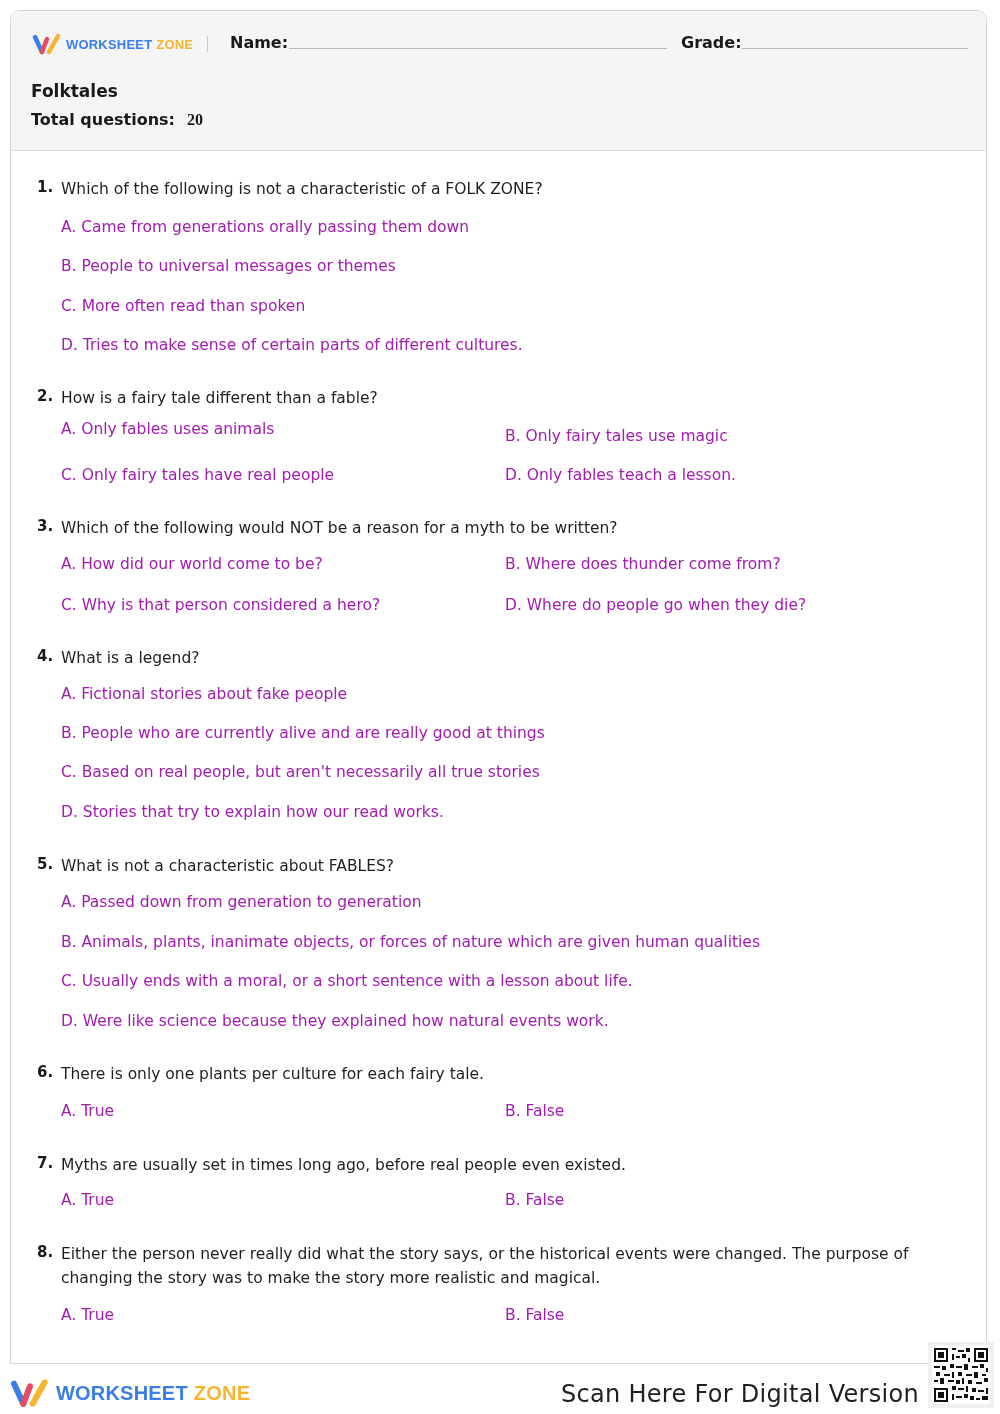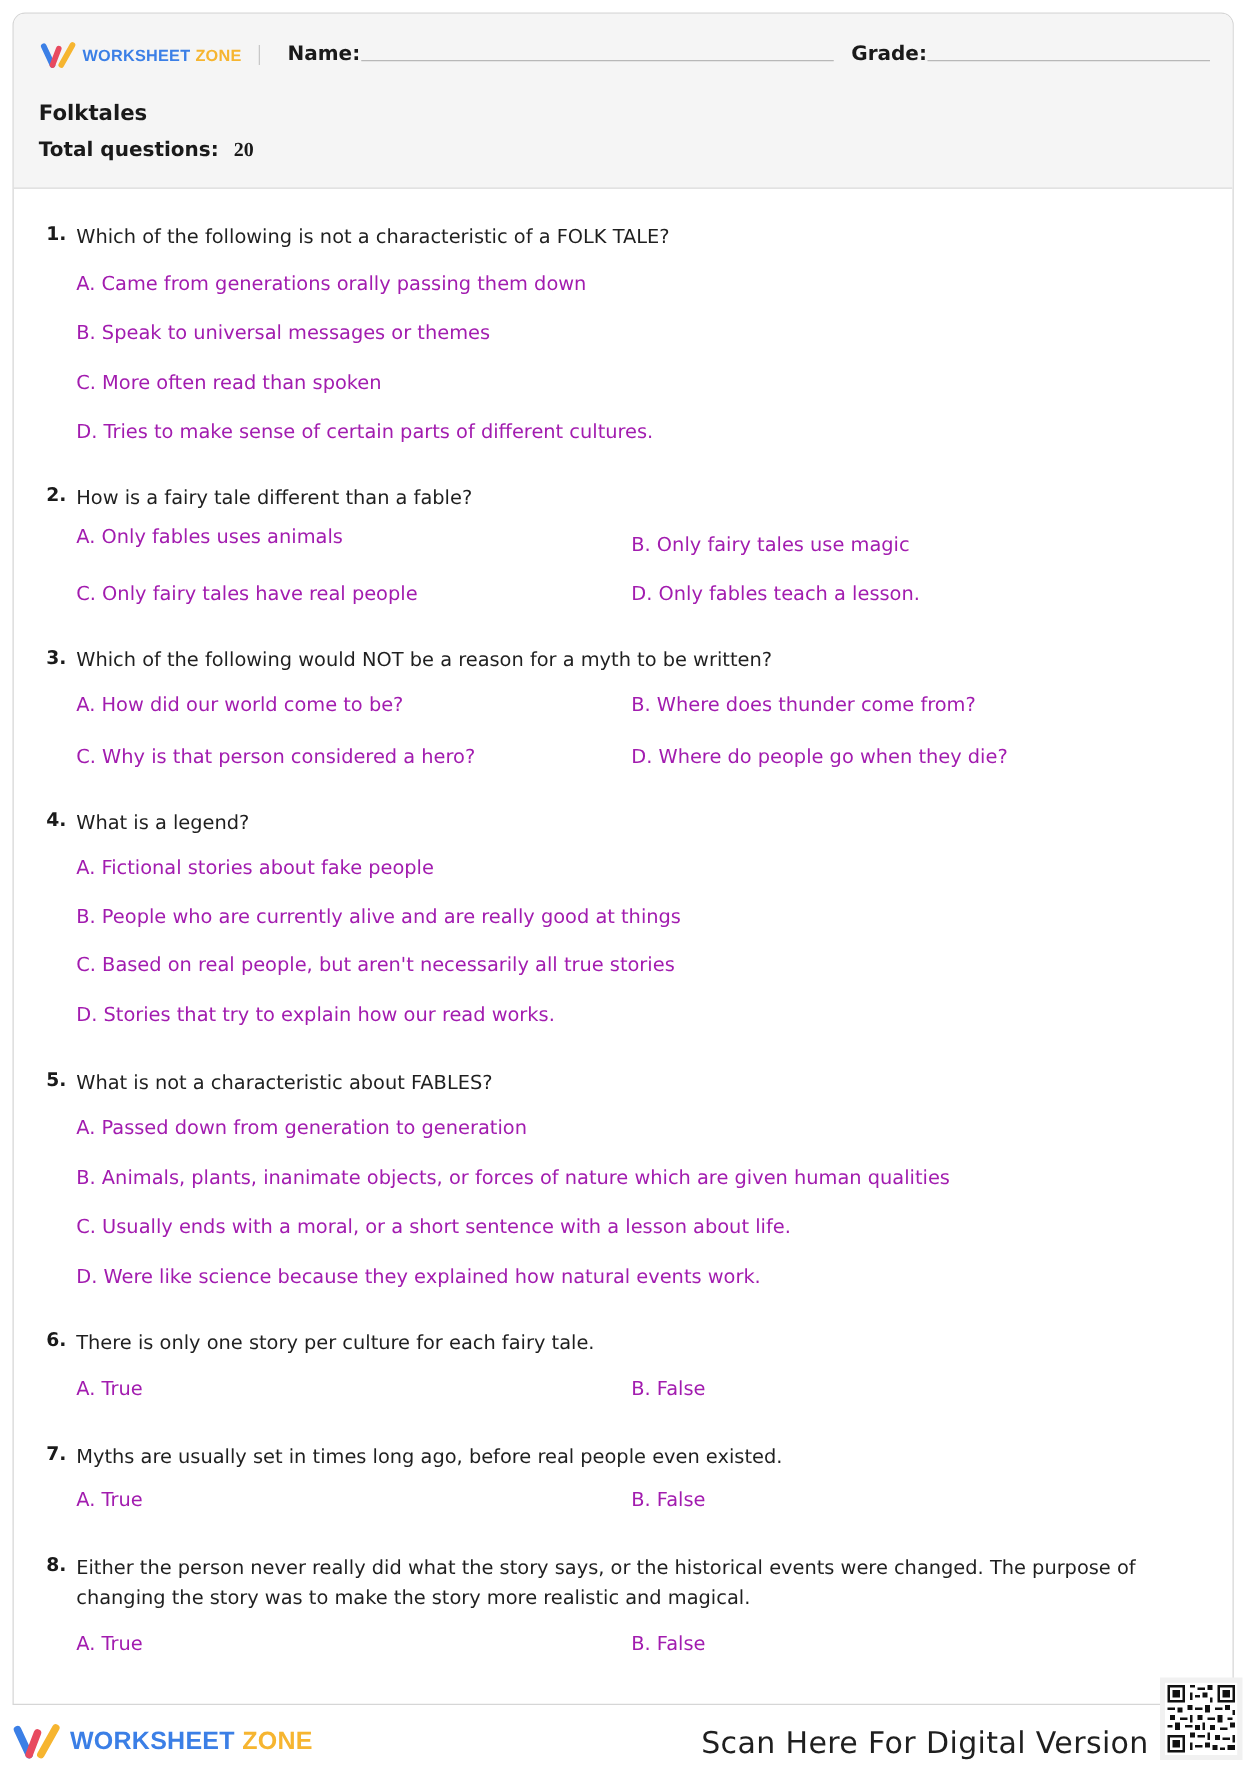--- a/index.html
+++ b/index.html
@@ -181,23 +181,23 @@
     <div class="ws-title">Folktales</div>
     <div class="ws-total">
       <span>Total questions:</span><span class="count">20</span>
     </div>
   </div>
 
   <div class="questions">
 
     <div class="q" style="top:26px">
       <span class="q-num" style="top:1px">1.</span>
-      <div class="q-text" style="top:0">Which of the following is not a characteristic of a FOLK TALE?</div>
+      <div class="q-text" style="top:0">Which of the following is not a characteristic of a FOLK ZONE?</div>
       <span class="opt col1" style="top:41px">A. Came from generations orally passing them down</span>
-      <span class="opt col1" style="top:80px">B. Speak to universal messages or themes</span>
+      <span class="opt col1" style="top:80px">B. People to universal messages or themes</span>
       <span class="opt col1" style="top:120px">C. More often read than spoken</span>
       <span class="opt col1" style="top:159px">D. Tries to make sense of certain parts of different cultures.</span>
     </div>
 
     <div class="q" style="top:235px">
       <span class="q-num" style="top:1px">2.</span>
       <div class="q-text" style="top:0">How is a fairy tale different than a fable?</div>
       <span class="opt col1" style="top:34px">A. Only fables uses animals</span>
       <span class="opt col2" style="top:41px">B. Only fairy tales use magic</span>
       <span class="opt col1" style="top:80px">C. Only fairy tales have real people</span>
@@ -226,21 +226,21 @@
       <span class="q-num" style="top:1px">5.</span>
       <div class="q-text" style="top:0">What is not a characteristic about FABLES?</div>
       <span class="opt col1" style="top:39px">A. Passed down from generation to generation</span>
       <span class="opt col1" style="top:79px">B. Animals, plants, inanimate objects, or forces of nature which are given human qualities</span>
       <span class="opt col1" style="top:118px">C. Usually ends with a moral, or a short sentence with a lesson about life.</span>
       <span class="opt col1" style="top:158px">D. Were like science because they explained how natural events work.</span>
     </div>
 
     <div class="q" style="top:911px">
       <span class="q-num" style="top:1px">6.</span>
-      <div class="q-text" style="top:0">There is only one story per culture for each fairy tale.</div>
+      <div class="q-text" style="top:0">There is only one plants per culture for each fairy tale.</div>
       <span class="opt col1" style="top:40px">A. True</span>
       <span class="opt col2" style="top:40px">B. False</span>
     </div>
 
     <div class="q" style="top:1002px">
       <span class="q-num" style="top:1px">7.</span>
       <div class="q-text" style="top:0">Myths are usually set in times long ago, before real people even existed.</div>
       <span class="opt col1" style="top:38px">A. True</span>
       <span class="opt col2" style="top:38px">B. False</span>
     </div>

